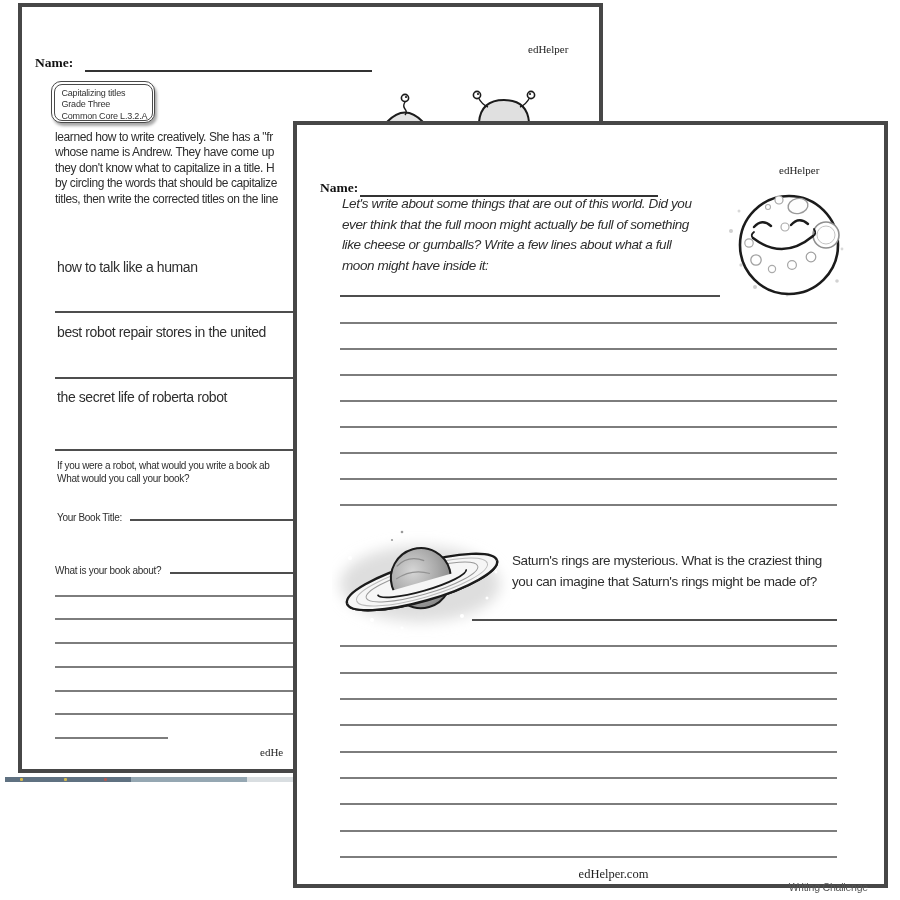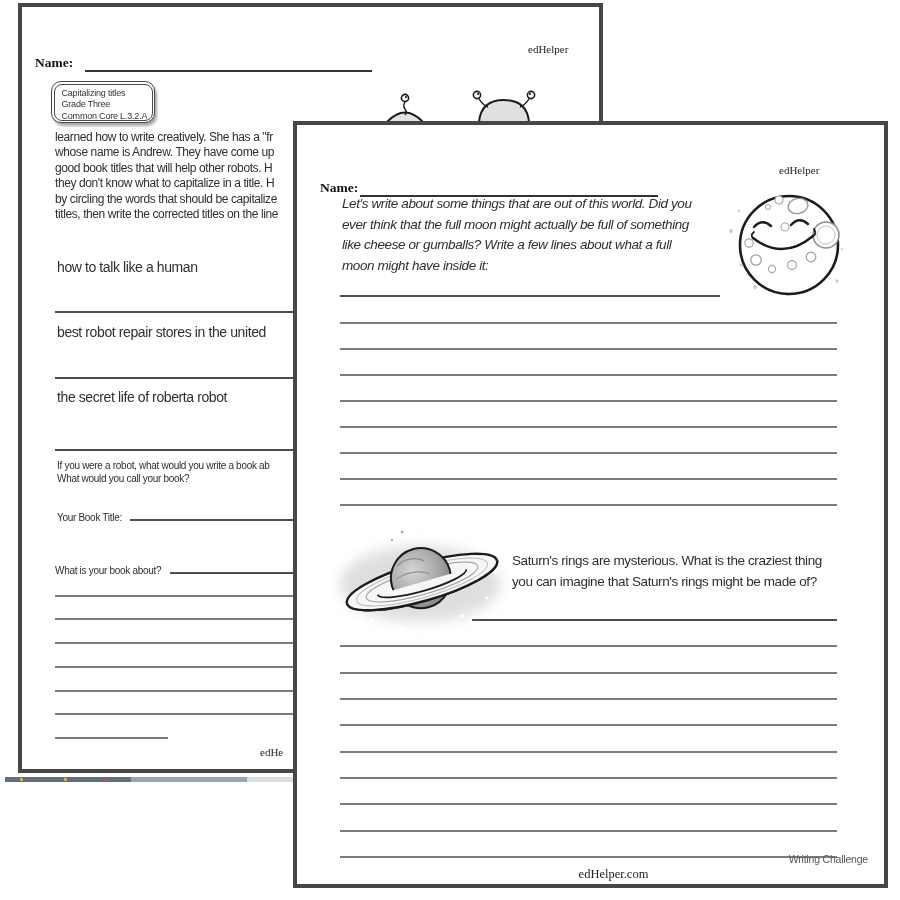--- a/index.html
+++ b/index.html
@@ -72,21 +72,20 @@
       <circle cx="102" cy="7" r="3.6" fill="#fff" stroke="#1b1b1b" stroke-width="1.6"></circle>
       <circle cx="103" cy="6" r="1.1" fill="#1b1b1b"></circle>
       <path d="M145 19 C150 17 153 13 155 9" fill="none" stroke="#1b1b1b" stroke-width="1.4"></path>
       <circle cx="156" cy="7" r="3.6" fill="#fff" stroke="#1b1b1b" stroke-width="1.6"></circle>
       <circle cx="155" cy="6" r="1.1" fill="#1b1b1b"></circle>
     </svg>
 
     <div class="abs" style="left:33px; top:123px;">
       <div class="body-text intro-line">learned how to write creatively.  She has a "fr</div>
       <div class="body-text intro-line">whose name is Andrew.  They have come up</div>
-      <div class="body-text intro-line">good book titles that will help other robots.  H</div>
       <div class="body-text intro-line">they don't know what to capitalize in a title.  H</div>
       <div class="body-text intro-line">by circling the words that should be capitalize</div>
       <div class="body-text intro-line">titles, then write the corrected titles on the line</div>
     </div>
 
     <div class="abs body-text title-line" style="left:35px; top:252px;">how to talk like a human</div>
     <div class="wline dark" style="left:33px; top:304px; width:544px;"></div>
 
     <div class="abs body-text title-line" style="left:35px; top:317px;">best robot repair stores in the united</div>
     <div class="wline dark" style="left:33px; top:370px; width:544px;"></div>
@@ -219,16 +218,16 @@
     <div class="wline" style="left:43px; top:547px; width:497px;"></div>
     <div class="wline" style="left:43px; top:573px; width:497px;"></div>
     <div class="wline" style="left:43px; top:599px; width:497px;"></div>
     <div class="wline" style="left:43px; top:626px; width:497px;"></div>
     <div class="wline" style="left:43px; top:652px; width:497px;"></div>
     <div class="wline" style="left:43px; top:678px; width:497px;"></div>
     <div class="wline" style="left:43px; top:705px; width:497px;"></div>
     <div class="wline" style="left:43px; top:731px; width:497px;"></div>
 
     <div class="serif footer-center" style="top:742px;padding-left:46px;">edHelper.com</div>
-    <div class="footer-right" style="right:16px; top:728px;">Writing Challenge</div>
+    <div class="footer-right" style="right:16px; top:756px;">Writing Challenge</div>
   </div>
 
 </div>
 
 </body></html>

